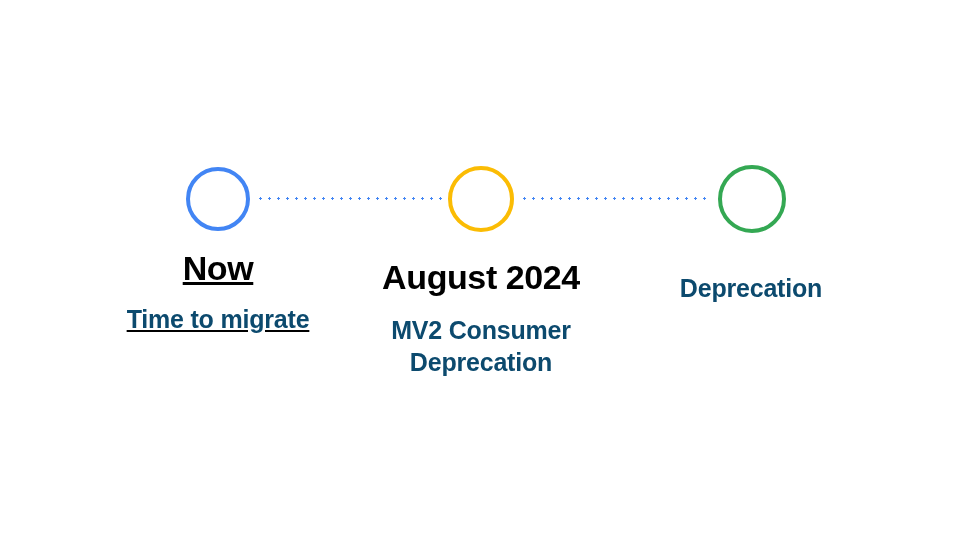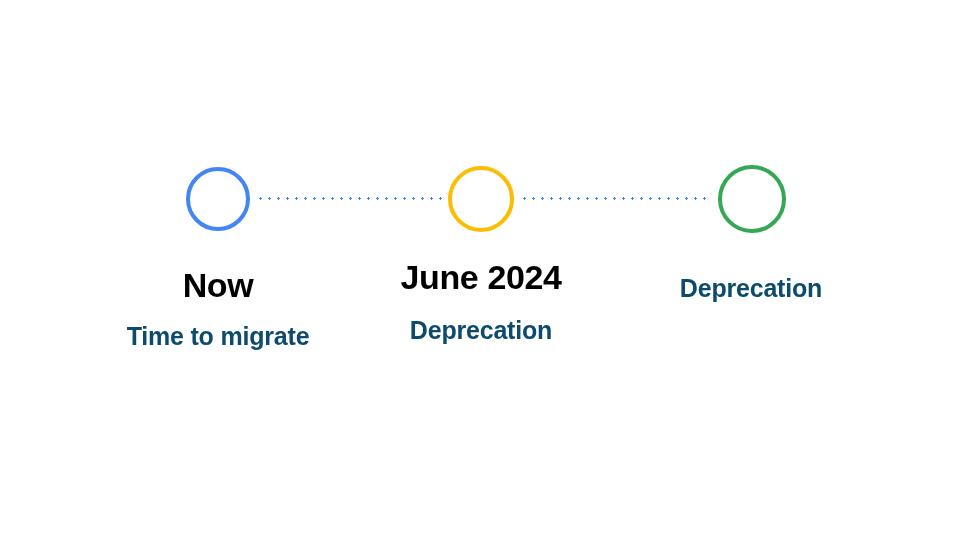--- a/index.html
+++ b/index.html
@@ -76,21 +76,21 @@
     width: 192px;
   }
 
   
   .label-col {
     position: absolute;
     text-align: center;
     color: #000000;
   }
 
-  .col-now   { left: 98px;  top: 264px; width: 240px; }
+  .col-now   { left: 98px;  top: 247px; width: 240px; text-decoration: underline; }
   .col-2024  { left: 361px; top: 256px; width: 240px; }
   .col-2025  { left: 631px; top: 256px; width: 240px; }
 
   .milestone-title {
     font-size: 34px;
     font-weight: bold;
     line-height: 42px;
     letter-spacing: -0.4px;
     color: #000000;
     margin: 0;
@@ -123,22 +123,23 @@
   <div class="marker marker-2024" style="border-color: rgb(251, 188, 4);"></div>
 
   <div class="marker marker-2025" style="border-color: rgb(52, 168, 83);"></div>
 
   <div class="label-col col-now">
     <div class="milestone-title">Now</div>
     <div class="milestone-desc">Time to migrate</div>
   </div>
 
   <div class="label-col col-2024">
-    <div class="milestone-title">June 2024</div>
+    <div class="milestone-title">August 2024</div>
     <div class="milestone-desc">
+      <div>MV2 Consumer</div>
       <div>Deprecation</div>
     </div>
   </div>
 
   <div class="label-col col-2025">
     <div class="milestone-desc">
       <div>Deprecation</div>
     </div>
   </div>
 

